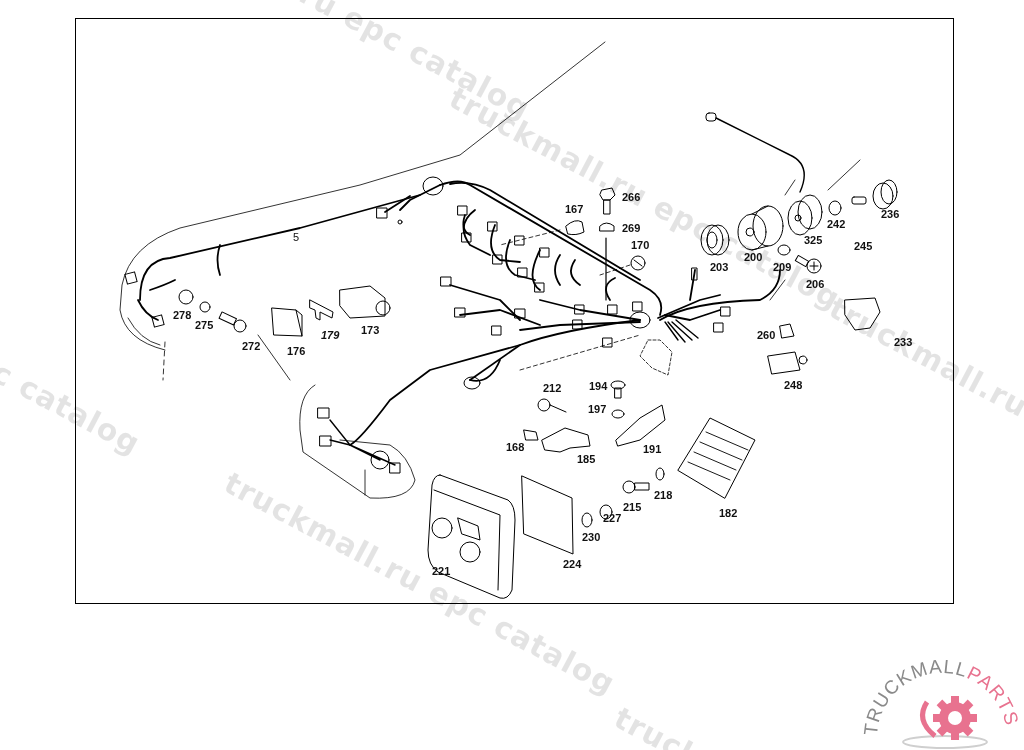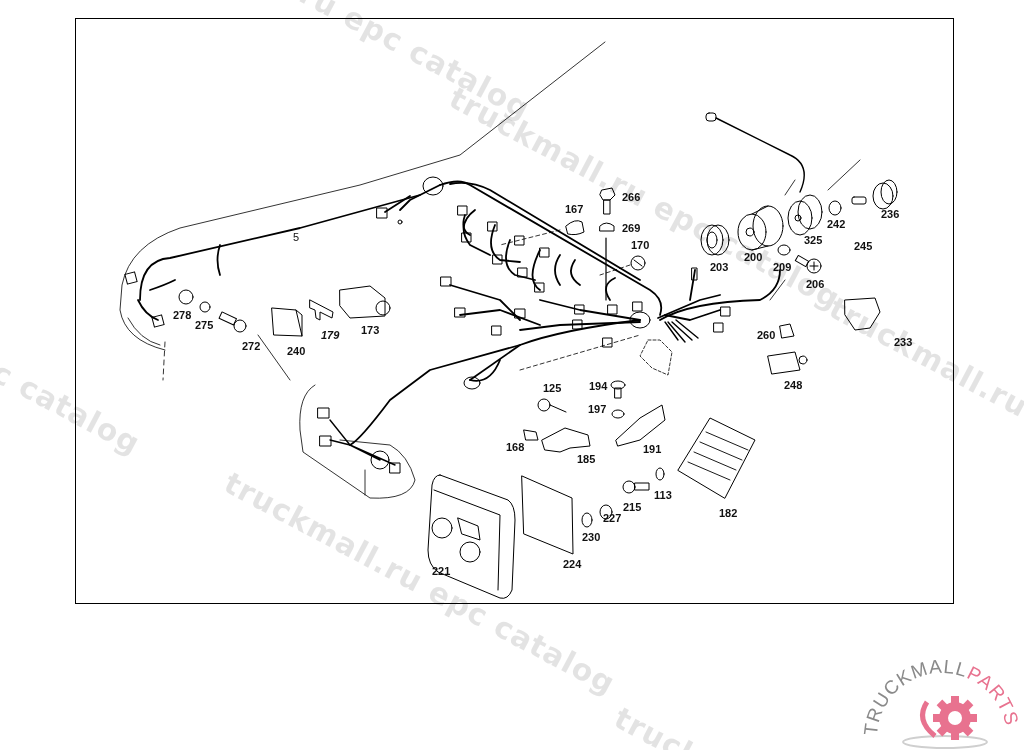--- a/index.html
+++ b/index.html
@@ -247,34 +247,34 @@
 <div class="lbl" style="left:744px;top:252px;text-align:center;">200</div>
 <div class="lbl" style="left:804px;top:235px;">325</div>
 <div class="lbl" style="left:827px;top:219px;">242</div>
 <div class="lbl" style="left:854px;top:209px;margin-top:32px;">245</div>
 <div class="lbl" style="left:881px;top:209px;">236</div>
 <div class="lbl" style="left:773px;top:262px;">209</div>
 <div class="lbl" style="left:806px;top:279px;">206</div>
 <div class="lbl" style="left:173px;top:310px;">278</div>
 <div class="lbl" style="left:195px;top:320px;">275</div>
 <div class="lbl" style="left:242px;top:341px;">272</div>
-<div class="lbl" style="left:287px;top:346px;">240</div>
+<div class="lbl" style="left:287px;top:346px;">176</div>
 <div class="lbl" style="left:321px;top:330px;font-style:italic;">179</div>
 <div class="lbl" style="left:361px;top:325px;">173</div>
 <div class="lbl" style="left:858px;top:337px;margin-left:36px;">233</div>
 <div class="lbl" style="left:757px;top:330px;">260</div>
 <div class="lbl" style="left:784px;top:380px;">248</div>
-<div class="lbl" style="left:543px;top:383px;">125</div>
+<div class="lbl" style="left:543px;top:383px;">212</div>
 <div class="lbl" style="left:589px;top:381px;">194</div>
 <div class="lbl" style="left:588px;top:404px;">197</div>
 <div class="lbl" style="left:506px;top:442px;">168</div>
 <div class="lbl" style="left:577px;top:454px;">185</div>
 <div class="lbl" style="left:643px;top:444px;">191</div>
 <div class="lbl" style="left:623px;top:502px;">215</div>
-<div class="lbl" style="left:654px;top:490px;">113</div>
+<div class="lbl" style="left:654px;top:490px;">218</div>
 <div class="lbl" style="left:719px;top:508px;">182</div>
 <div class="lbl" style="left:432px;top:566px;">221</div>
 <div class="lbl" style="left:563px;top:559px;">224</div>
 <div class="lbl" style="left:582px;top:532px;">230</div>
 <div class="lbl" style="left:603px;top:513px;">227</div>
 
 <div class="wm" style="left:150px;top:-110px;">truckmall.ru epc catalog</div>
 <div class="wm" style="left:460px;top:80px;">truckmall.ru epc catalog</div>
 <div class="wm" style="left:-240px;top:225px;">truckmall.ru epc catalog</div>
 <div class="wm" style="left:840px;top:290px;">truckmall.ru epc catalog</div>

